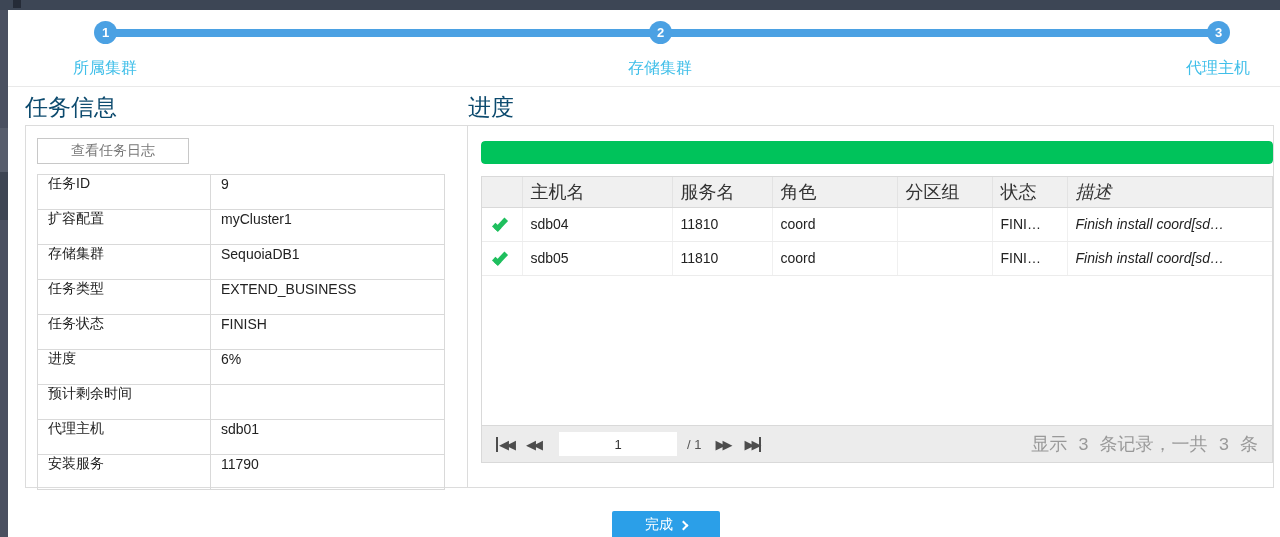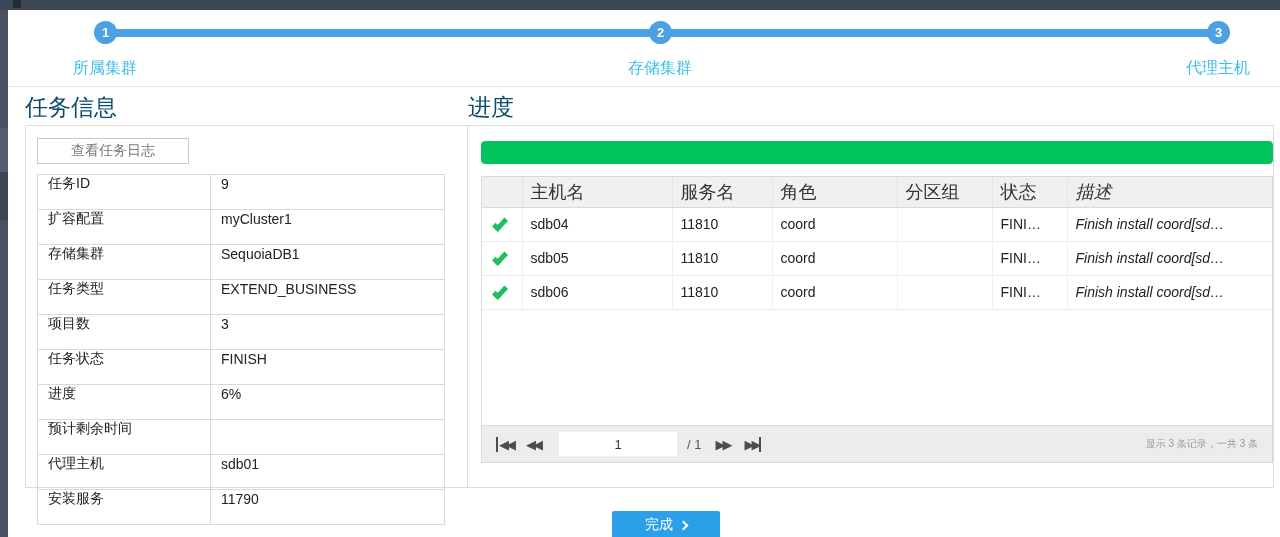--- a/index.html
+++ b/index.html
@@ -66,21 +66,21 @@
   .grid-footer { height:37px; background:#ececec; border-top:1px solid #d9d9d9;
     display:flex; align-items:center; padding:0 14px; }
   .pg-icon { color:#4d4d4d; font-size:13px; letter-spacing:-3px; cursor:pointer; padding-right:3px; user-select:none; }
   .pg-first { border-left:2px solid #4d4d4d; padding-left:1px; margin-right:10px; }
   .pg-prev { margin-right:16px; }
   .pg-next { margin-left:14px; margin-right:12px; }
   .pg-last { border-right:2px solid #4d4d4d; padding-right:1px; }
   .pg-input { width:118px; height:24px; border:none; background:#fff; text-align:center;
     font-size:13px; color:#333; font-family:inherit; }
   .pg-total { margin-left:10px; font-size:13px; color:#555; }
-  .pg-summary { margin-left:auto; font-size:10px; color:#999; white-space:nowrap; }
+  .pg-summary { margin-left:auto; font-size:18px; color:#999; white-space:nowrap;font-family:Liberation Mono, monospace; }
 
   
   .finish-btn { position:absolute; left:612px; top:511px; width:108px; height:28px;
     background:#2b9fe8; border:none; border-radius:2px; color:#fff; font-size:14px;
     font-family:inherit; cursor:pointer; display:flex; align-items:center; justify-content:center; gap:7px; }
   .chevron-right { display:inline-block; width:7px; height:7px;
     border-top:2px solid #fff; border-right:2px solid #fff; transform:rotate(45deg); }
 </style>
 </head>
 <body>
@@ -118,24 +118,20 @@
           <td class="lbl">扩容配置</td>
           <td>myCluster1</td>
         </tr>
       <tr>
           <td class="lbl">存储集群</td>
           <td>SequoiaDB1</td>
         </tr>
       <tr>
           <td class="lbl">任务类型</td>
           <td>EXTEND_BUSINESS</td>
-        </tr>
-      <tr>
-          <td class="lbl">项目数</td>
-          <td>3</td>
         </tr>
       <tr>
           <td class="lbl">任务状态</td>
           <td>FINISH</td>
         </tr>
       <tr>
           <td class="lbl">进度</td>
           <td>6%</td>
         </tr>
       <tr>
@@ -193,29 +189,20 @@
         </tr>
         <tr>
           <td class="check-cell"><span class="check-icon"></span></td>
           <td>sdb05</td>
           <td>11810</td>
           <td>coord</td>
           <td></td>
           <td>FINI…</td>
           <td>Finish install coord[sd…</td>
         </tr>
-        <tr>
-          <td class="check-cell"><span class="check-icon"></span></td>
-          <td>sdb06</td>
-          <td>11810</td>
-          <td>coord</td>
-          <td></td>
-          <td>FINI…</td>
-          <td>Finish install coord[sd…</td>
-        </tr>
       </tbody>
     </table>
     <div class="grid-spacer"></div>
     <div class="grid-footer">
       <span class="pg-icon pg-first">◀◀</span>
       <span class="pg-icon pg-prev">◀◀</span>
       <input class="pg-input" value="1" style="">
       <span class="pg-total">/ 1</span>
       <span class="pg-icon pg-next">▶▶</span>
       <span class="pg-icon pg-last">▶▶</span>

